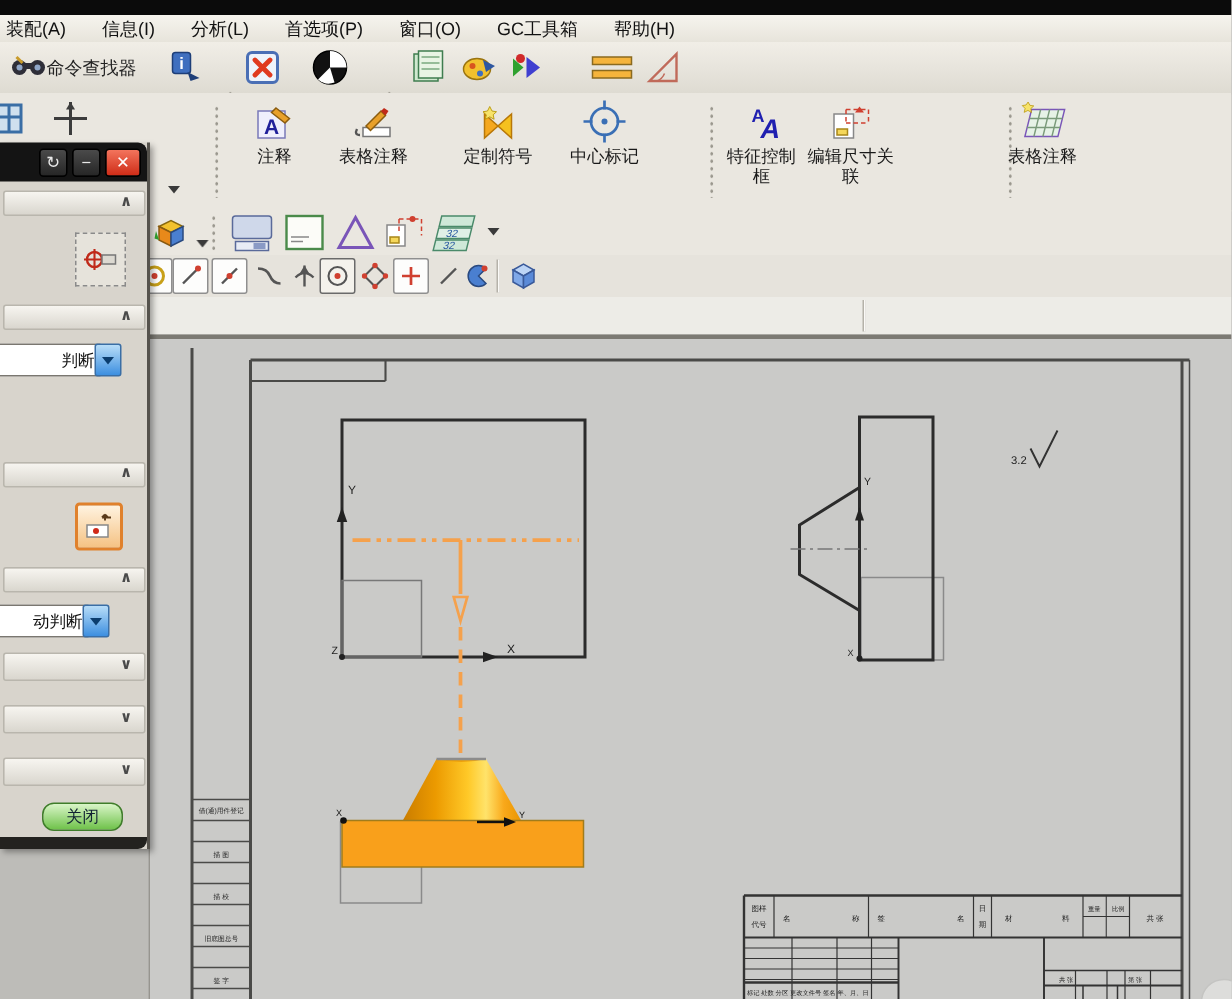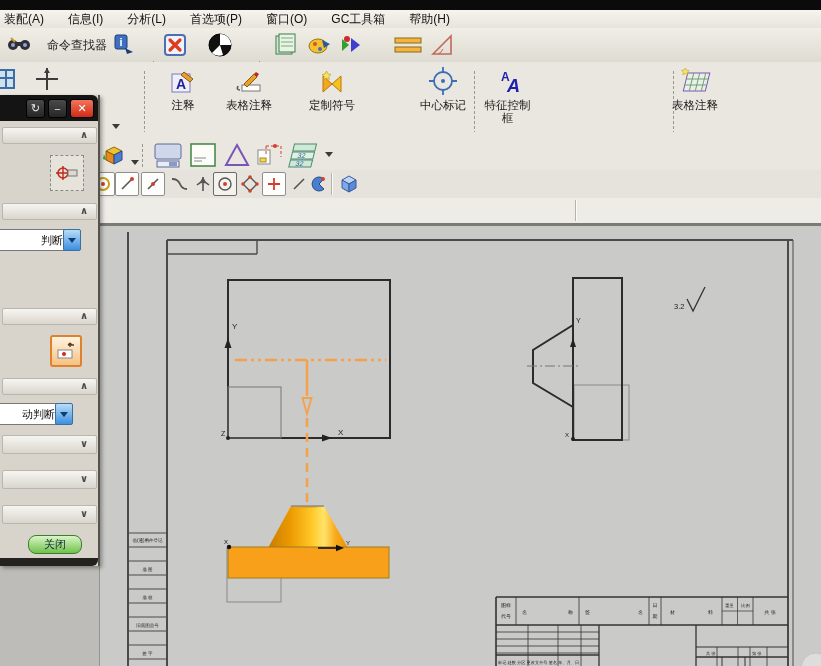--- a/index.html
+++ b/index.html
@@ -14,21 +14,21 @@
   #menubar{left:0;top:10px;width:821px;height:18px;
     background:linear-gradient(#f6f4ee,#e7e4db);
     display:flex;align-items:center;font-size:12px;color:#111;}
   .menu-item{padding:0 12px;white-space:nowrap;cursor:default;}
   .menu-item:first-child{margin-left:-8px;}
   #toolbar1{left:0;top:28px;width:821px;height:34px;
     background:linear-gradient(#f1eee7,#dedbd2);
     border-bottom:1px solid #b3b0a7;}
   .tb-btn{position:absolute;top:3px;height:26px;display:flex;align-items:center;
     border:1px solid transparent;border-radius:2px;}
-  .tb-label{font-size:12px;color:#222;margin-left:16px;white-space:nowrap;}
+  .tb-label{font-size:12px;color:#222;margin-left:0;white-space:nowrap;}
   .dd{position:absolute;width:0;height:0;border-left:4px solid transparent;
     border-right:4px solid transparent;border-top:5px solid #3a3a3a;}
   .vsep{position:absolute;width:1px;background:#b5b2a9;border-right:1px solid #fbfaf7;}
   .dotsep{position:absolute;width:3px;background-image:radial-gradient(#9a978e 35%,transparent 40%);
     background-size:3px 5px;}
   
   #ribbon{left:0;top:62px;width:821px;height:78px;background:#eae7e0;
     border-bottom:1px solid #c9c6bd;}
   .rgroup{position:absolute;top:4px;height:70px;text-align:center;}
   .rgroup .ricon{height:30px;display:flex;align-items:flex-end;justify-content:center;}
@@ -204,21 +204,21 @@
       <svg width="28" height="26" viewBox="0 0 28 26">
           <path d="M5 6 L14 14 L5 22 Z" fill="#f5a81f" stroke="#b87708"></path>
           <path d="M23 6 L14 14 L23 22 Z" fill="#f5c11f" stroke="#b87708"></path>
           <path d="M7 4 l1.5 -3 1.5 3 3 .5 -2.2 2 .6 3 -2.9 -1.6 -2.9 1.6 .6 -3 -2.2 -2 Z" fill="#f7e36a" stroke="#b89708" stroke-width=".6"></path>
         </svg>
     </div>
     <div class="rlabel">定制符号</div>
   </div>
   <span class="dd" style="left:368px;top:100px;"></span>
 
-  <div class="rgroup" style="left:404px;width:78px;">
+  <div class="rgroup" style="left:364px;width:78px;">
     <div class="ricon">
       <svg width="30" height="30" viewBox="0 0 30 30">
           <circle cx="15" cy="15" r="9" fill="none" stroke="#3a6fb5" stroke-width="1.8"></circle>
           <circle cx="15" cy="15" r="2" fill="#3a6fb5"></circle>
           <path d="M15 1 V7 M15 23 V29 M1 15 H7 M23 15 H29" stroke="#3a6fb5" stroke-width="1.8"></path>
         </svg>
     </div>
     <div class="rlabel">中心标记</div>
   </div>
   <span class="dd" style="left:452px;top:122px;"></span>
@@ -227,20 +227,31 @@
   <div class="rgroup" style="left:480px;width:55px;">
     <div class="ricon">
       <svg width="30" height="28" viewBox="0 0 30 28">
           <text x="8" y="13" font-size="12" font-weight="bold" fill="#2020b0">A</text>
           <text x="14" y="24" font-size="18" font-style="italic" font-weight="bold" fill="#2020b0">A</text>
         </svg>
     </div>
     <div class="rlabel">特征控制框</div>
   </div>
 
+  <div class="rgroup" style="left:538px;width:58px;">
+    <div class="ricon">
+      <svg width="28" height="26" viewBox="0 0 28 26">
+          <rect x="3" y="6" width="13" height="16" fill="#fff" stroke="#888"></rect>
+          <rect x="5" y="16" width="7" height="4" fill="#f5d75a" stroke="#a8871a"></rect>
+          <path d="M11 3 H26 M11 3 V12 M26 3 V12 M11 12 H26" stroke="#d04030" stroke-dasharray="3 2" fill="none"></path>
+          <path d="M20 1 l3 4 h-6 Z" fill="#d04030"></path>
+        </svg>
+    </div>
+    <div class="rlabel">编辑尺寸关联</div>
+  </div>
   <span class="dd" style="left:598px;top:122px;"></span>
   <div class="dotsep" style="left:672px;top:8px;height:62px;"></div>
 
   <div class="rgroup" style="left:656px;width:78px;">
     <div class="ricon">
       <svg width="32" height="28" viewBox="0 0 32 28">
           <g transform="skewX(-14)">
             <rect x="10" y="5" width="22" height="18" fill="#e6f2e6" stroke="#7a55b8"></rect>
             <path d="M10 11 H32 M10 17 H32 M16 5 V23 M22 5 V23 M28 5 V23" stroke="#7a9a7a"></path>
           </g>

